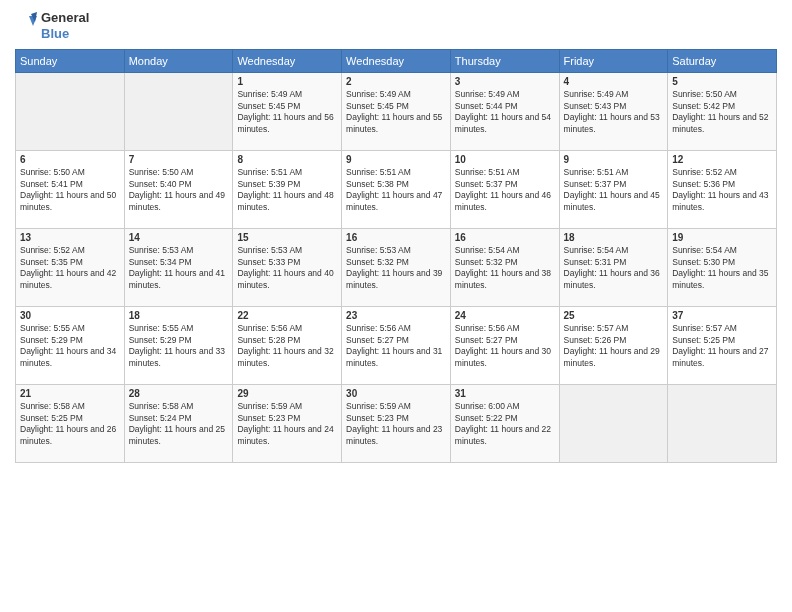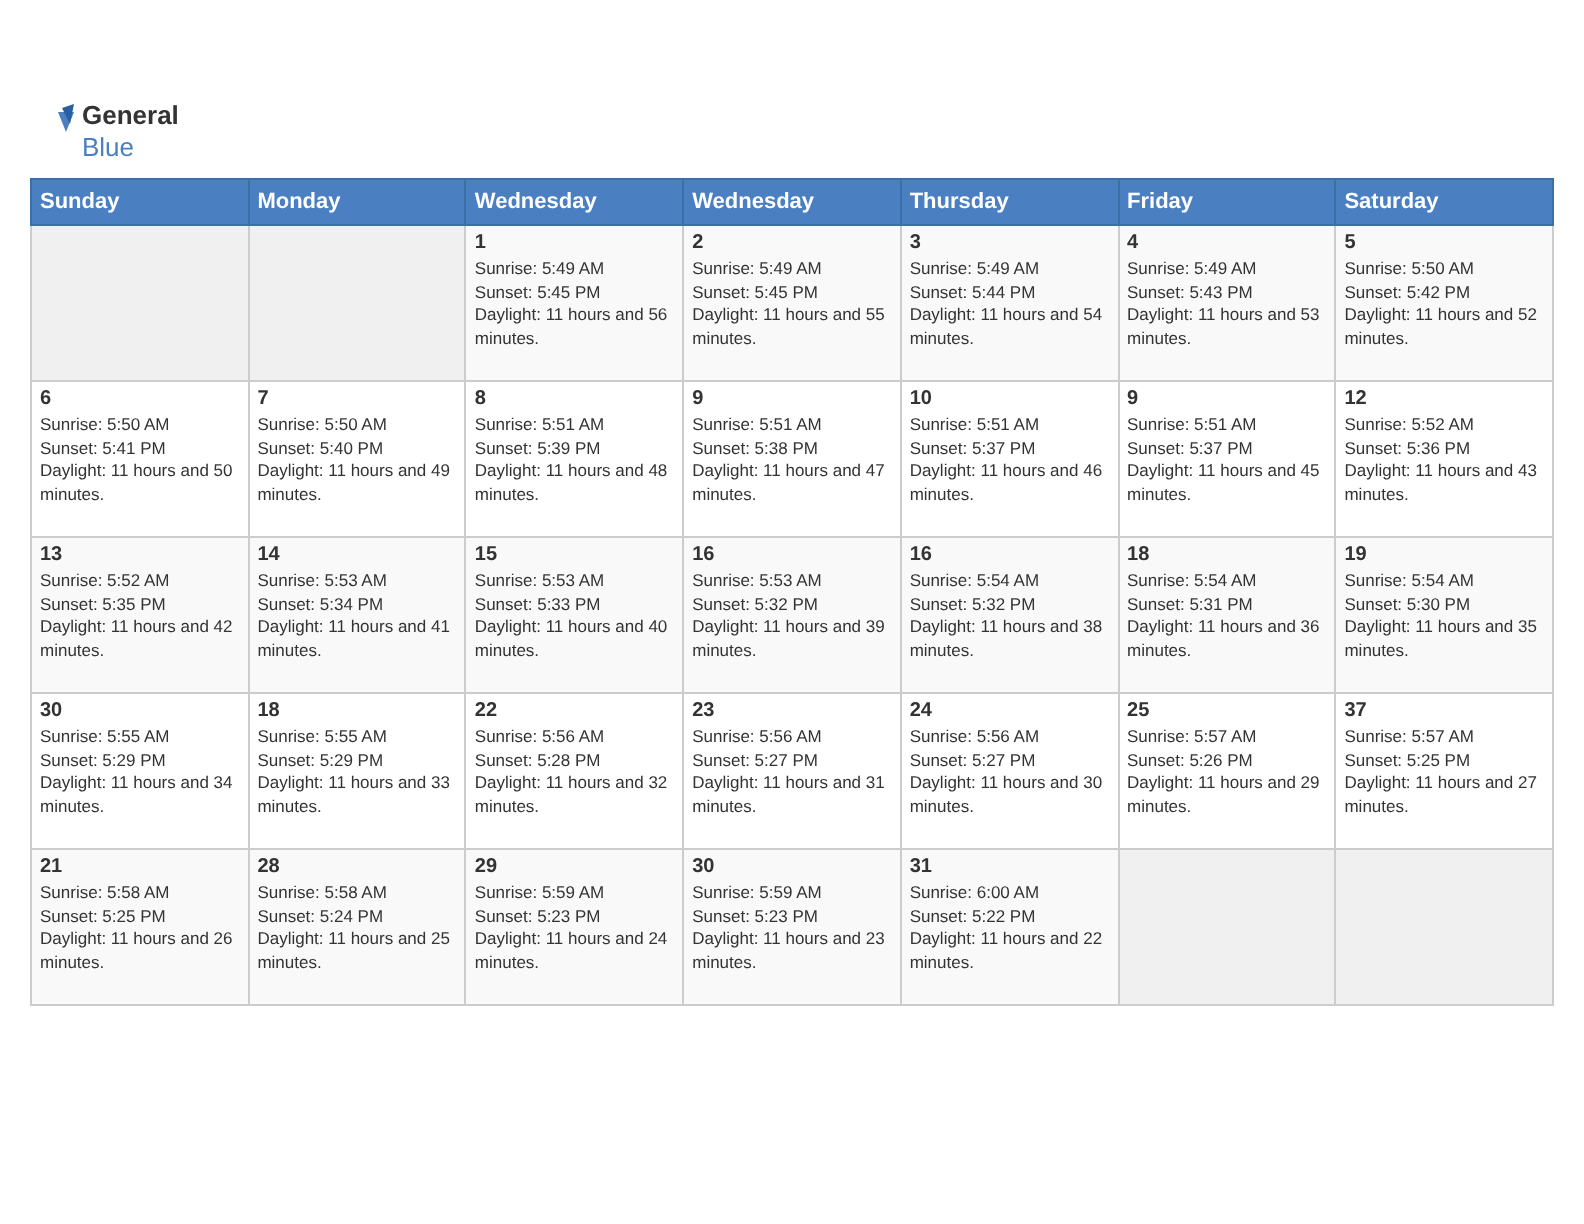--- a/index.html
+++ b/index.html
@@ -42,21 +42,21 @@
     }
     table {
       width: 100%;
       border-collapse: collapse;
       table-layout: fixed;
     }
     thead tr th {
       background-color: #4a7fc1;
       color: #fff;
       font-size: 11px;
-      font-weight: bold;
+      font-weight: normal;
       padding: 5px 4px;
       text-align: left;
       border: 1px solid #3a6fa8;
     }
     tbody tr td {
       border: 1px solid #ccc;
       vertical-align: top;
       padding: 3px 4px;
       font-size: 9px;
       color: #333;
@@ -80,28 +80,28 @@
     .empty-cell {
       background: #f0f0f0 !important;
     }
   </style>
 </head>
 <body>
 
 <div class="page">
   <div class="header">
     <div class="logo">
-    <div style="display:flex;align-items:center;gap:4px;margin-top:40px;">
+    <div style="display:flex;align-items:center;gap:4px;">
       <svg width="22" height="28" viewBox="0 0 22 28">
         <polygon points="14,4 22,4 18,14" fill="#4a7fc1"></polygon>
         <polygon points="16,2 22,0 20,10" fill="#2a5fa0"></polygon>
       </svg>
       <div>
         <div style="font-size:13px;font-weight:bold;color:#333;line-height:1.2;">General</div>
-        <div style="font-size:13px;font-weight:normal;color:#4a7fc1;line-height:1.2;">Blue</div>
+        <div style="font-size:13px;font-weight:bold;color:#4a7fc1;line-height:1.2;">Blue</div>
       </div>
     </div>
       </div>
     <div class="title-block">
       <div class="month-title"></div>
       <div class="location"></div>
     </div>
   </div>
 
   <table>

